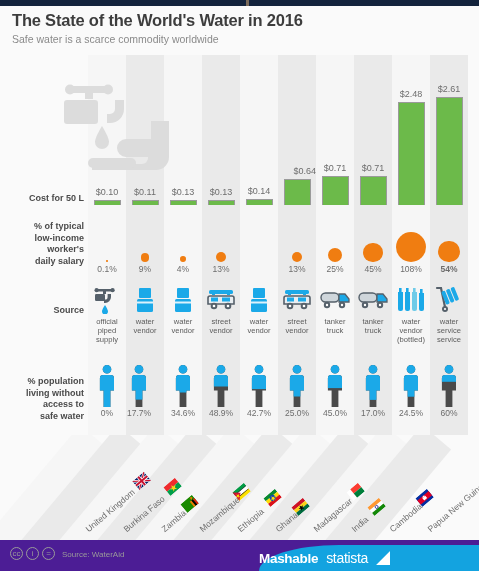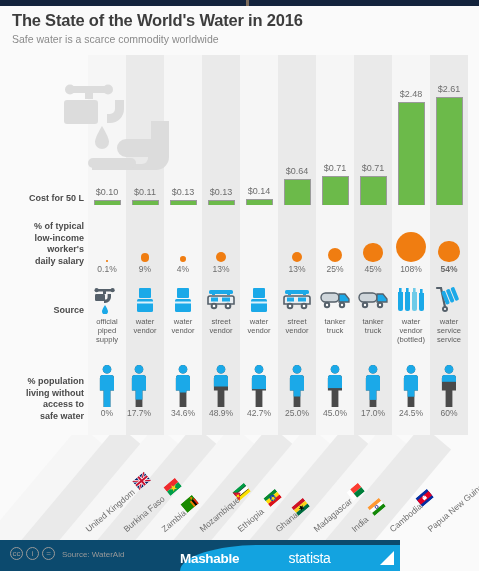--- a/index.html
+++ b/index.html
@@ -90,31 +90,31 @@
   
   .countries { position:absolute; top:432px; left:0; width:479px; height:108px; }
   .country { position:absolute; white-space:nowrap; transform-origin:left bottom; }
   .country-name {
     display:inline-block; font-size:8.6px; color:#6d6d6d;
     transform:rotate(-40deg); transform-origin:left bottom;
   }
   .flag { display:inline-block; vertical-align:middle; }
 
   
-  .footer { position:absolute; left:0; top:540px; width:400px; height:31px; background:#0c4a6e; }
+  .footer { position:absolute; left:0; top:540px; width:479px; height:31px; background:#4c1d95; }
   .cc { position:absolute; left:10px; top:7px; display:flex; gap:3px; }
   .cc span {
     width:13px; height:13px; border:1.2px solid #9a9a9a; border-radius:50%;
     color:#9a9a9a; font-size:8px; line-height:11px; text-align:center; display:block;
   }
   .source-note { position:absolute; left:62px; top:10px; font-size:8px; color:#9a9a9a; }
   .brandbar {
     position:absolute; right:0; top:5px; width:220px; height:26px;
     background:#13a3e0; border-top-left-radius:80px 26px;
-    display:flex; align-items:center; justify-content:space-between; gap:8px;
+    display:flex; align-items:center; justify-content:flex-start; gap:8px;
     padding-right:6px;
   }
   .brand-mashable { color:#fff; font-weight:bold; font-size:13.5px; letter-spacing:-0.3px; }
   .brand-statista { color:#fff; font-size:14px; letter-spacing:-0.3px; }
   .brand-mark {
     width:14px; height:14px; background:#fff;
     clip-path: polygon(0 100%, 100% 0, 100% 100%);
   }
 </style>
 </head>
@@ -187,21 +187,21 @@
         <div class="bar" style="height: 5.37931px; background: rgb(108, 186, 74);"></div>
       </div>
       <div class="bar-wrap" style="left: 202px;">
         <div class="bar-val">$0.13</div>
         <div class="bar" style="height: 5.37931px; background: rgb(108, 186, 74);"></div>
       </div>
       <div class="bar-wrap" style="left: 240px;">
         <div class="bar-val">$0.14</div>
         <div class="bar" style="height: 5.7931px; background: rgb(108, 186, 74);"></div>
       </div>
-      <div class="bar-wrap" style="left: 278px;">
+      <div class="bar-wrap" style="left: 278px; text-align: right;">
         <div class="bar-val">$0.64</div>
         <div class="bar" style="height: 26.4828px; background: rgb(108, 186, 74);"></div>
       </div>
       <div class="bar-wrap" style="left: 316px;">
         <div class="bar-val">$0.71</div>
         <div class="bar" style="height: 29.3793px; background: rgb(108, 186, 74);"></div>
       </div>
       <div class="bar-wrap" style="left: 354px;">
         <div class="bar-val">$0.71</div>
         <div class="bar" style="height: 29.3793px; background: rgb(108, 186, 74);"></div>

